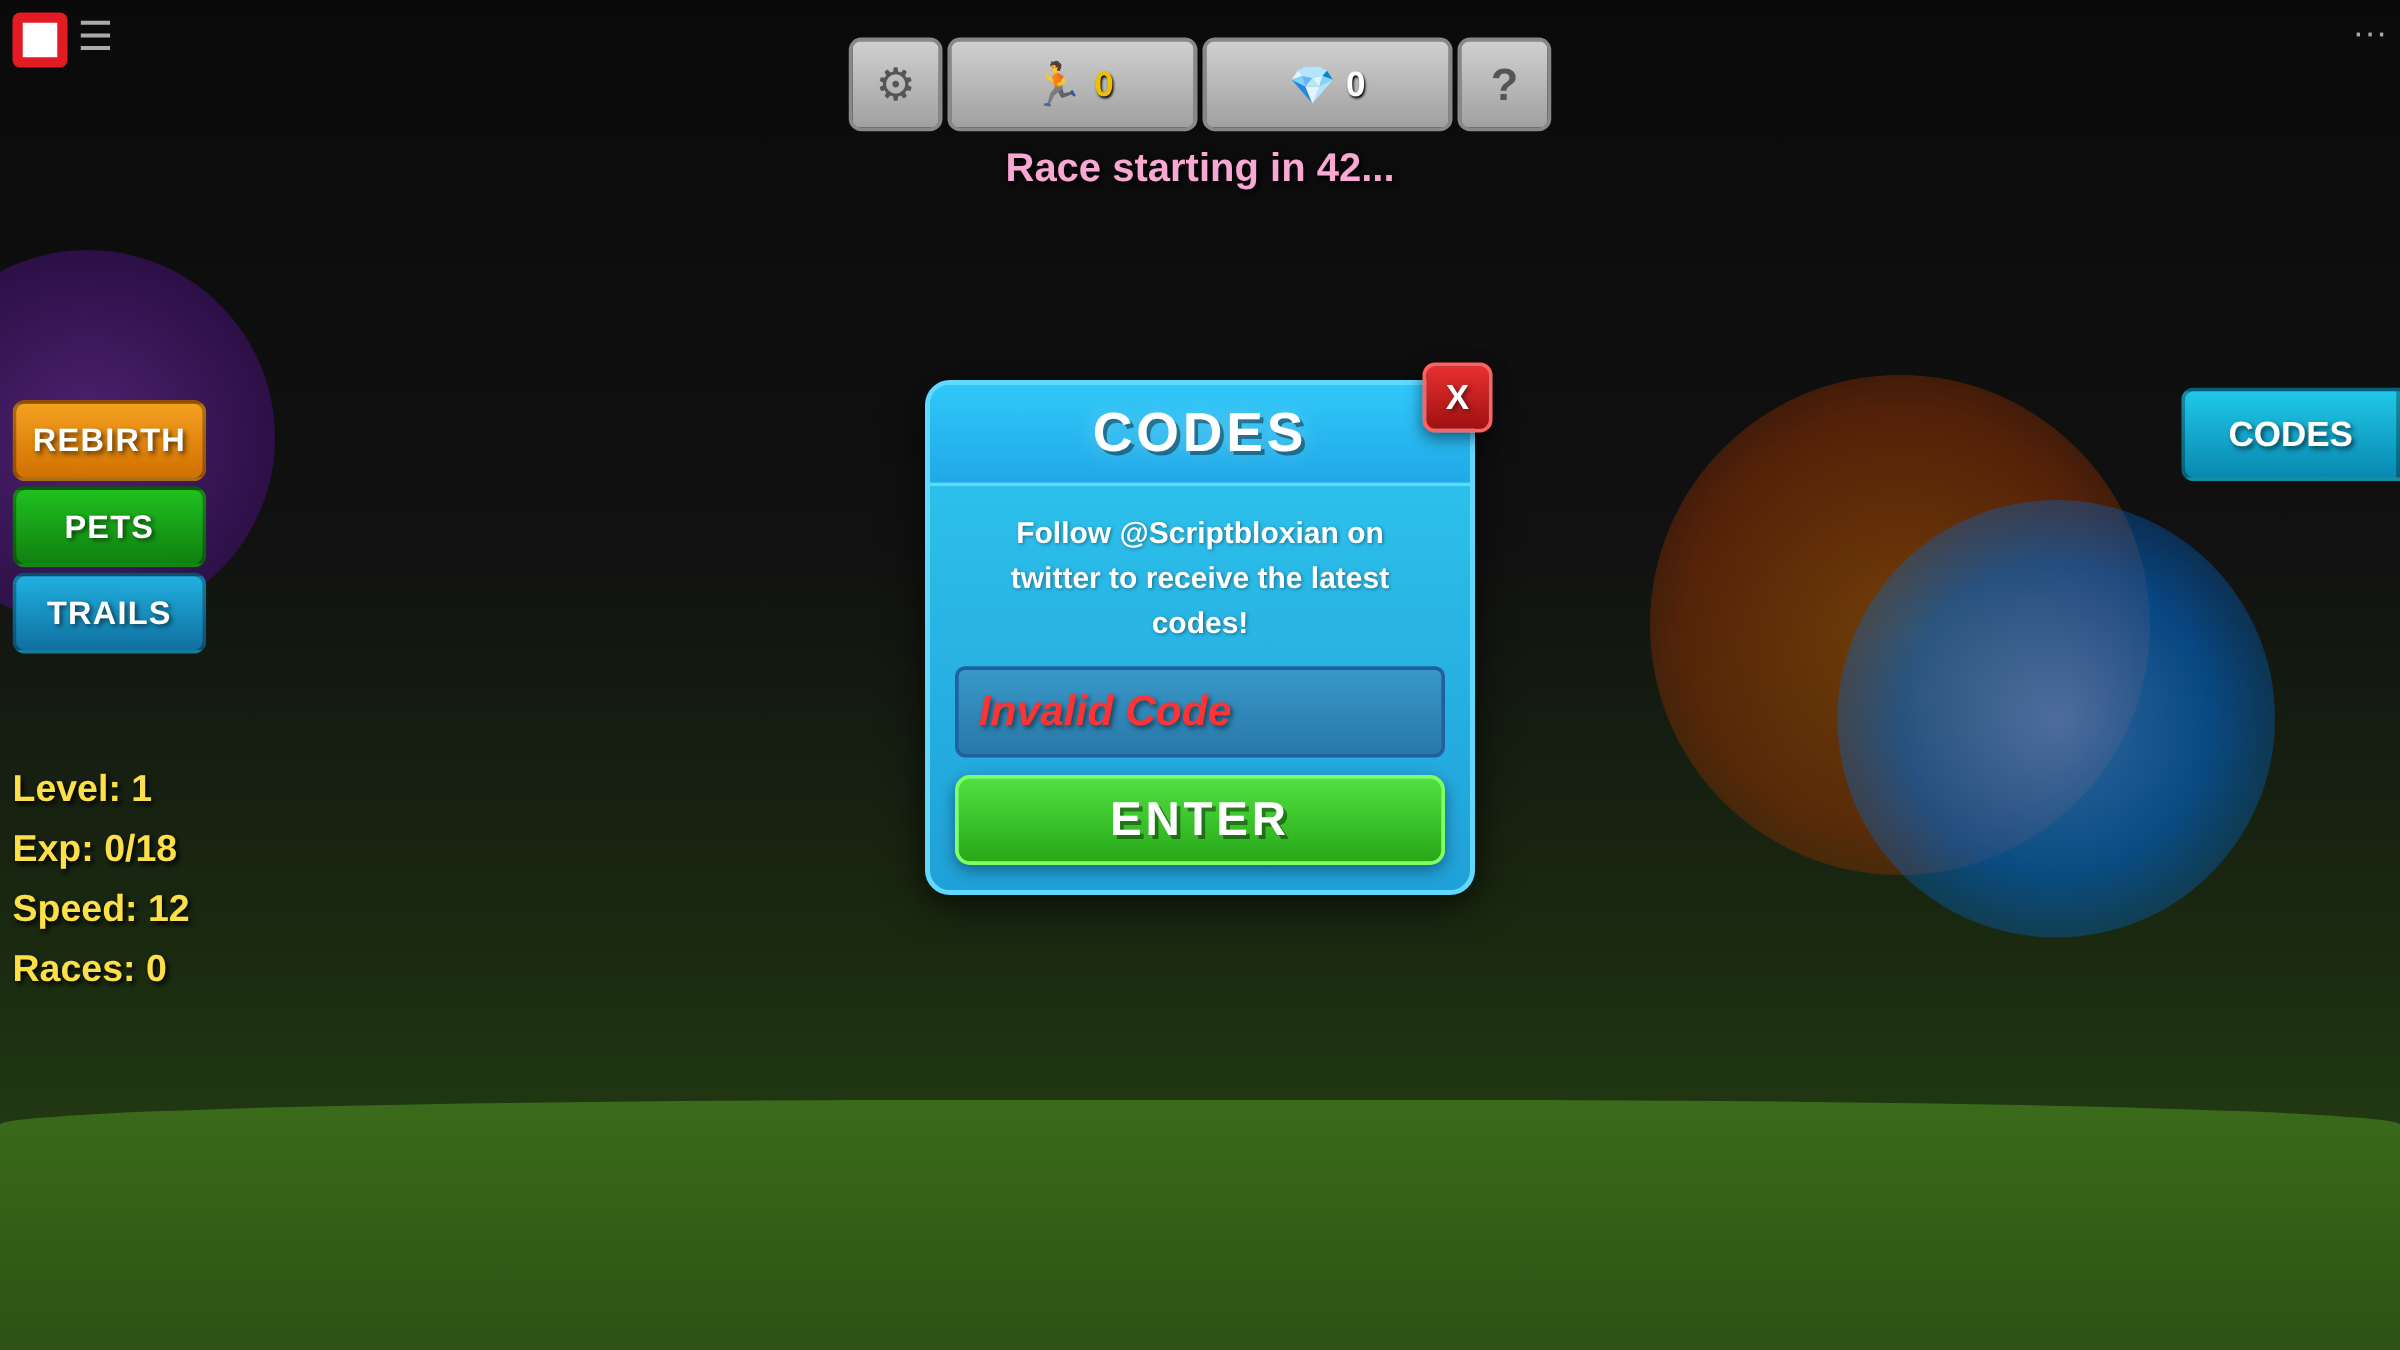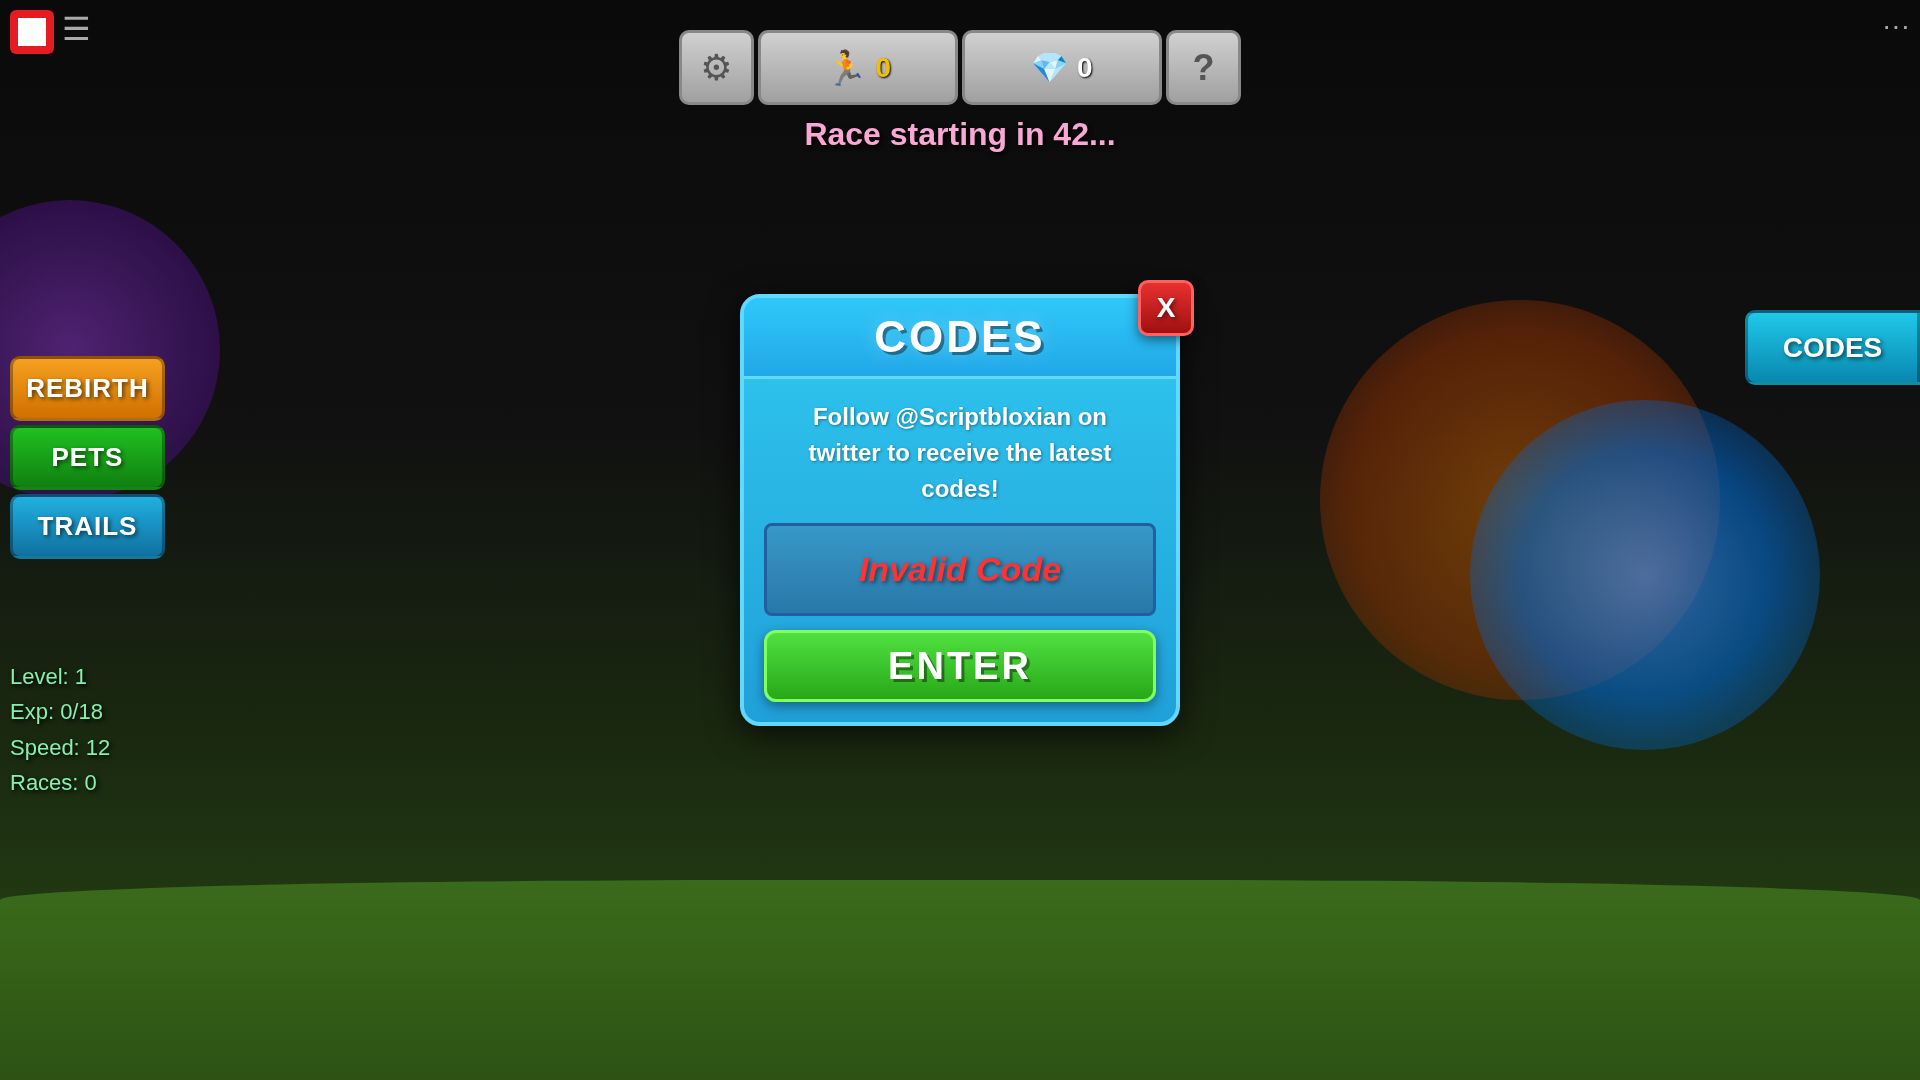--- a/index.html
+++ b/index.html
@@ -159,33 +159,33 @@
       font-weight: 900;
       color: #fff;
       text-shadow: 2px 2px 4px rgba(0,0,0,0.6);
       cursor: pointer;
       display: flex;
       align-items: center;
       justify-content: center;
       letter-spacing: 1px;
     }
 
-    .btn-rebirth { background: linear-gradient(180deg, #f5a020 0%, #d07000 100%); margin-top: 36px; }
+    .btn-rebirth { background: linear-gradient(180deg, #f5a020 0%, #d07000 100%); }
     .btn-store   { background: linear-gradient(180deg, #20c020 0%, #108010 100%); }
     .btn-trails  { background: linear-gradient(180deg, #20b0e0 0%, #1070a0 100%); }
     .btn-pets    { background: linear-gradient(180deg, #20b0e0 0%, #1070a0 100%); }
 
     
     .player-stats {
       position: absolute;
       bottom: 280px;
       left: 10px;
-      color: #86efac;
-      font-size: 22px;
-      font-weight: 400;
+      color: #fde047;
+      font-size: 30px;
+      font-weight: 700;
       line-height: 1.6;
       text-shadow: 2px 2px 4px #000;
     }
 
     
     .right-buttons {
       position: absolute;
       right: 0;
       top: 310px;
       display: flex;
@@ -320,25 +320,24 @@
       line-height: 1.5;
       padding: 10px 30px 16px;
       text-shadow: 1px 1px 3px rgba(0,0,0,0.4);
     }
 
     .codes-input-area {
       margin: 0 20px 14px;
       background: linear-gradient(180deg, #3898c8 0%, #2878a8 100%);
       border-radius: 8px;
       border: 3px solid #2060a0;
-      padding: 24px 16px;
+      padding: 14px 16px;
       min-height: 60px;
       display: flex;
       align-items: center;
-      justify-content: center;
     }
 
     .codes-invalid-text {
       font-size: 34px;
       font-weight: 900;
       color: #ff3333;
       text-shadow: 2px 2px 4px rgba(0,0,0,0.5);
       font-style: italic;
     }
 

